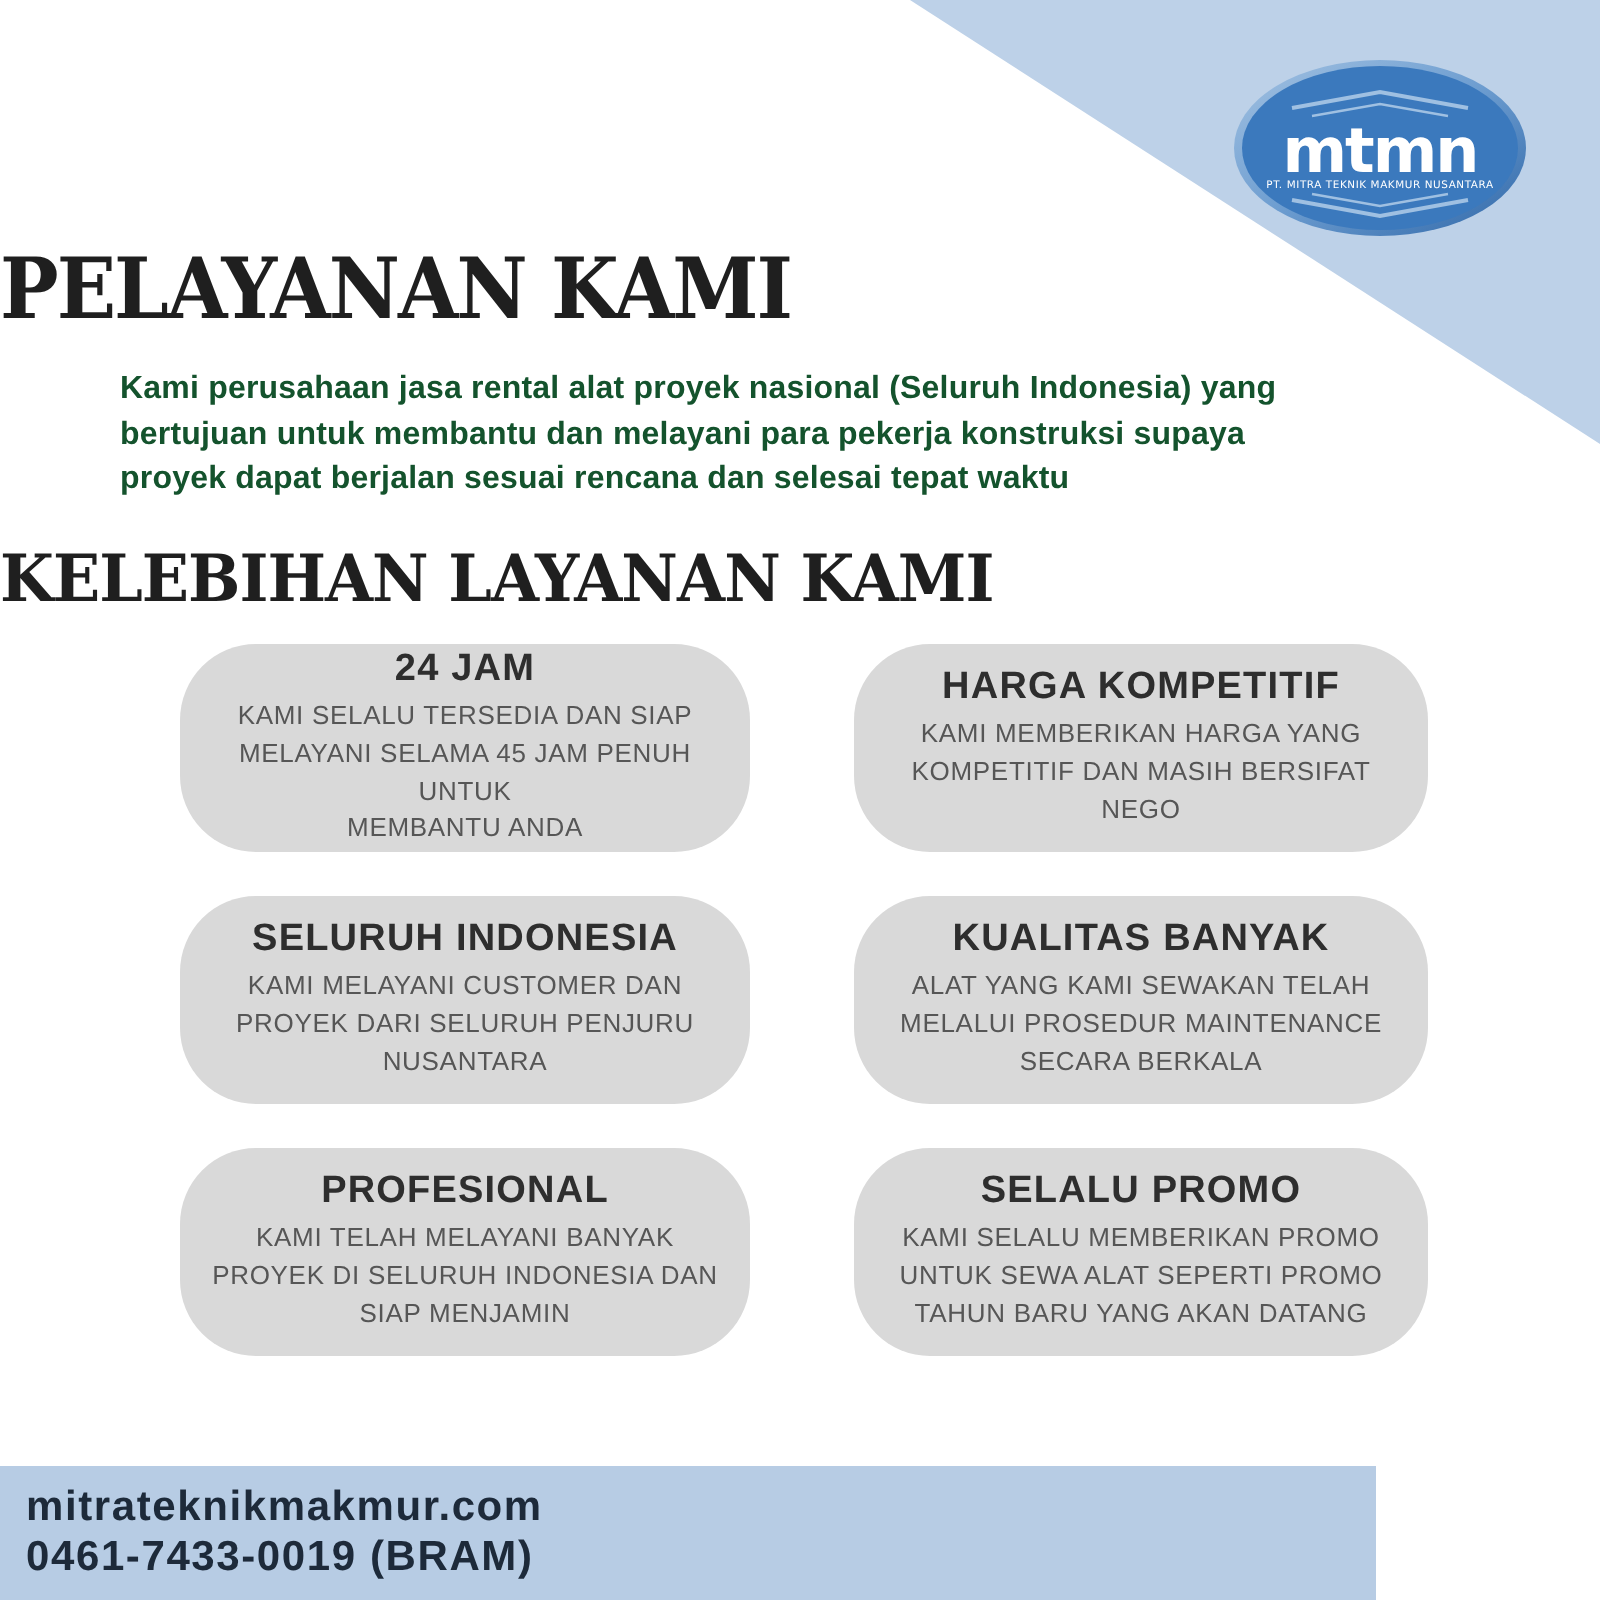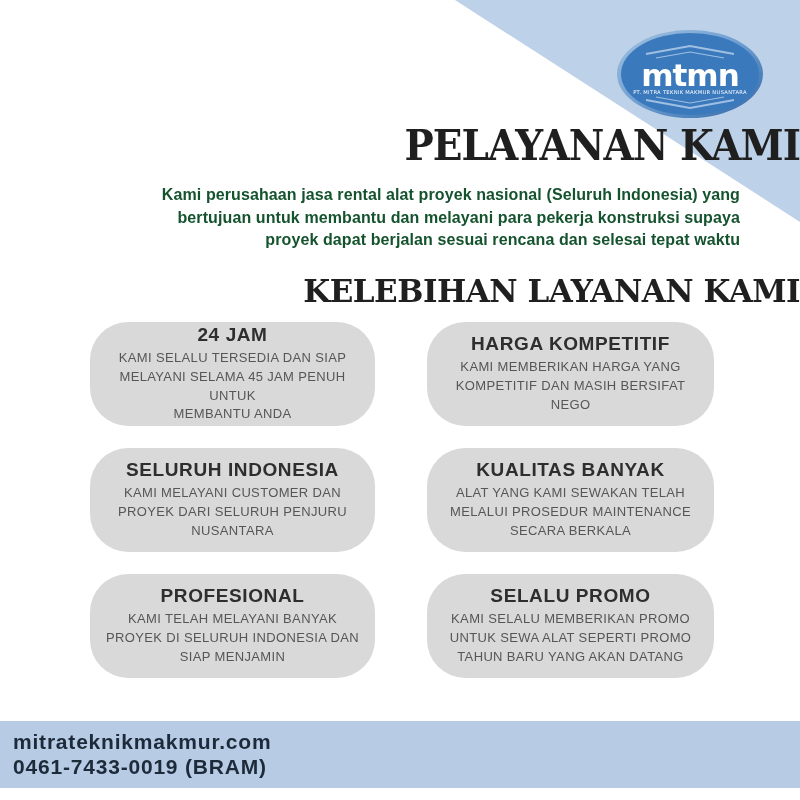--- a/index.html
+++ b/index.html
@@ -14,21 +14,21 @@
   
   .corner-accent {
     position: absolute; top: 0; right: 0;
     width: 345px; height: 222px;
     background: #bdd1e8;
     clip-path: polygon(0 0, 100% 0, 100% 100%);
   }
   
   .logo-wrap { position: absolute; top: 28px; left: 616px; width: 150px; height: 92px; }
   
-  .content { position: absolute; top: 0; left: 0; width: 800px; text-align: right; }
+  .content { position: absolute; top: 0; left: 0; width: 800px; text-align: left; }
   .main-title {
     margin: 122px 0 0 0;
     font-family: "DejaVu Serif", serif;
     font-weight: 800;
     font-size: 39px;
     letter-spacing: -1px;
     color: #1f1f1f;
     transform: scaleY(1.08);
   }
   .description {
@@ -82,22 +82,22 @@
   .card-body {
     font-size: 13px;
     color: #565656;
     line-height: 1.45;
     letter-spacing: 0.35px;
     white-space: pre-line;
   }
   
   .footer-band {
     position: absolute;
-    left: 0; bottom: 12px;
-    width: 800px; height: 67px;
+    left: 0; bottom: 0;
+    width: 688px; height: 67px;
     background: #b7cce4;
     box-sizing: border-box;
     padding: 9px 16px 0 13px;
   }
   .footer-line {
     font-size: 21px;
     font-weight: bold;
     color: #1d2a3a;
     letter-spacing: 0.8px;
     line-height: 1.18;

